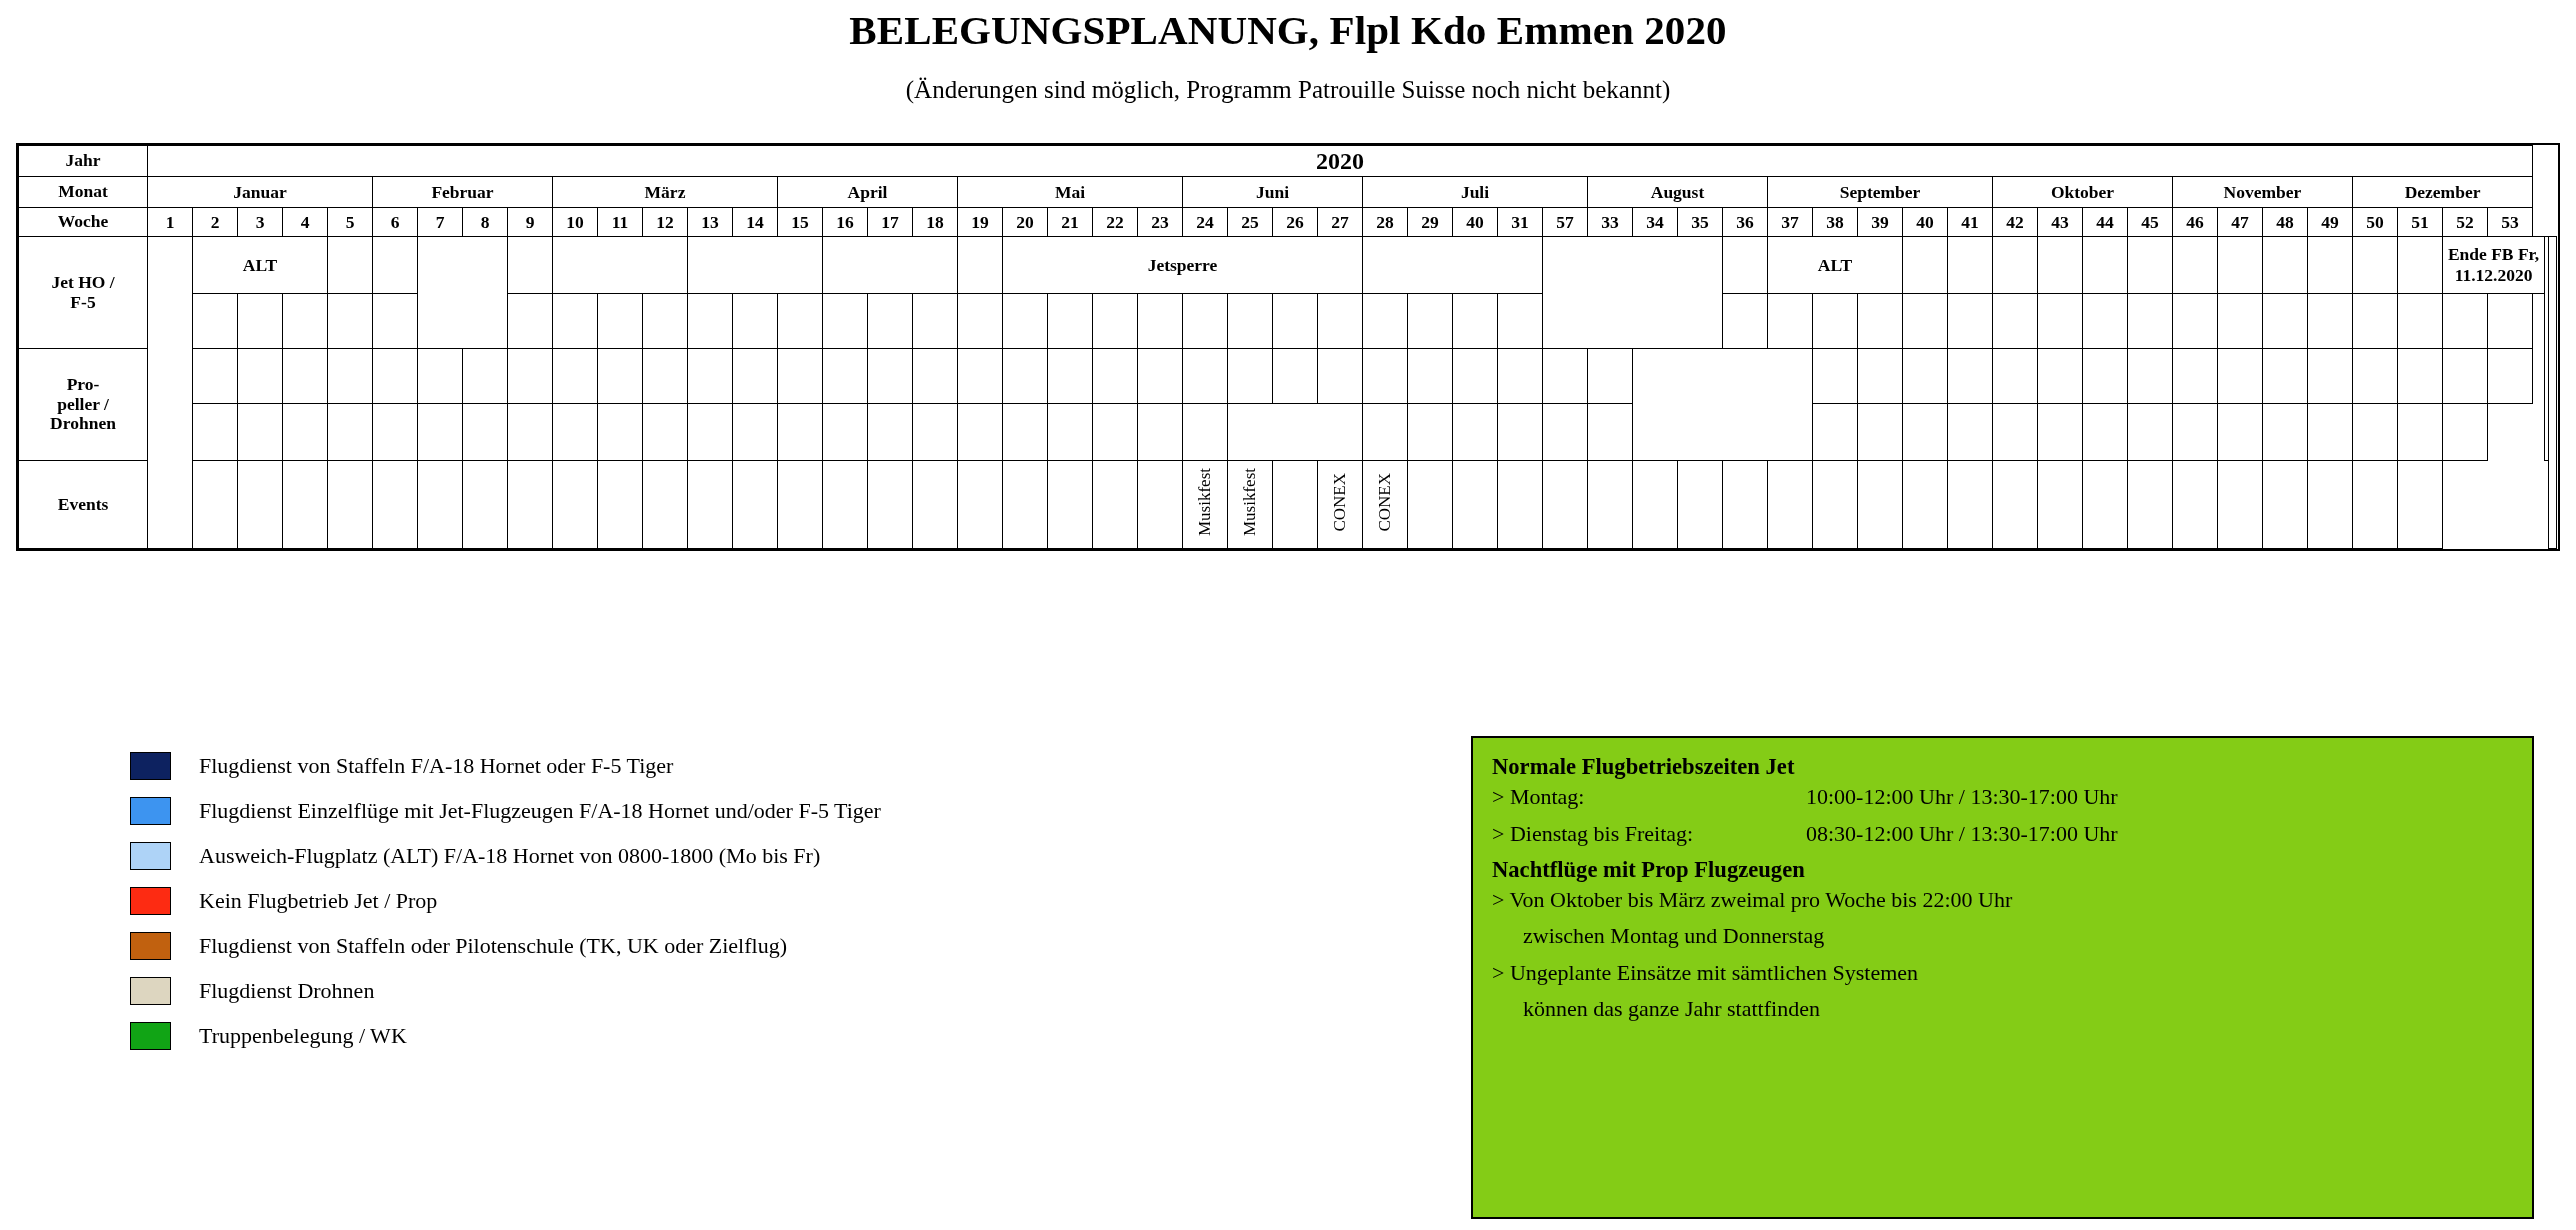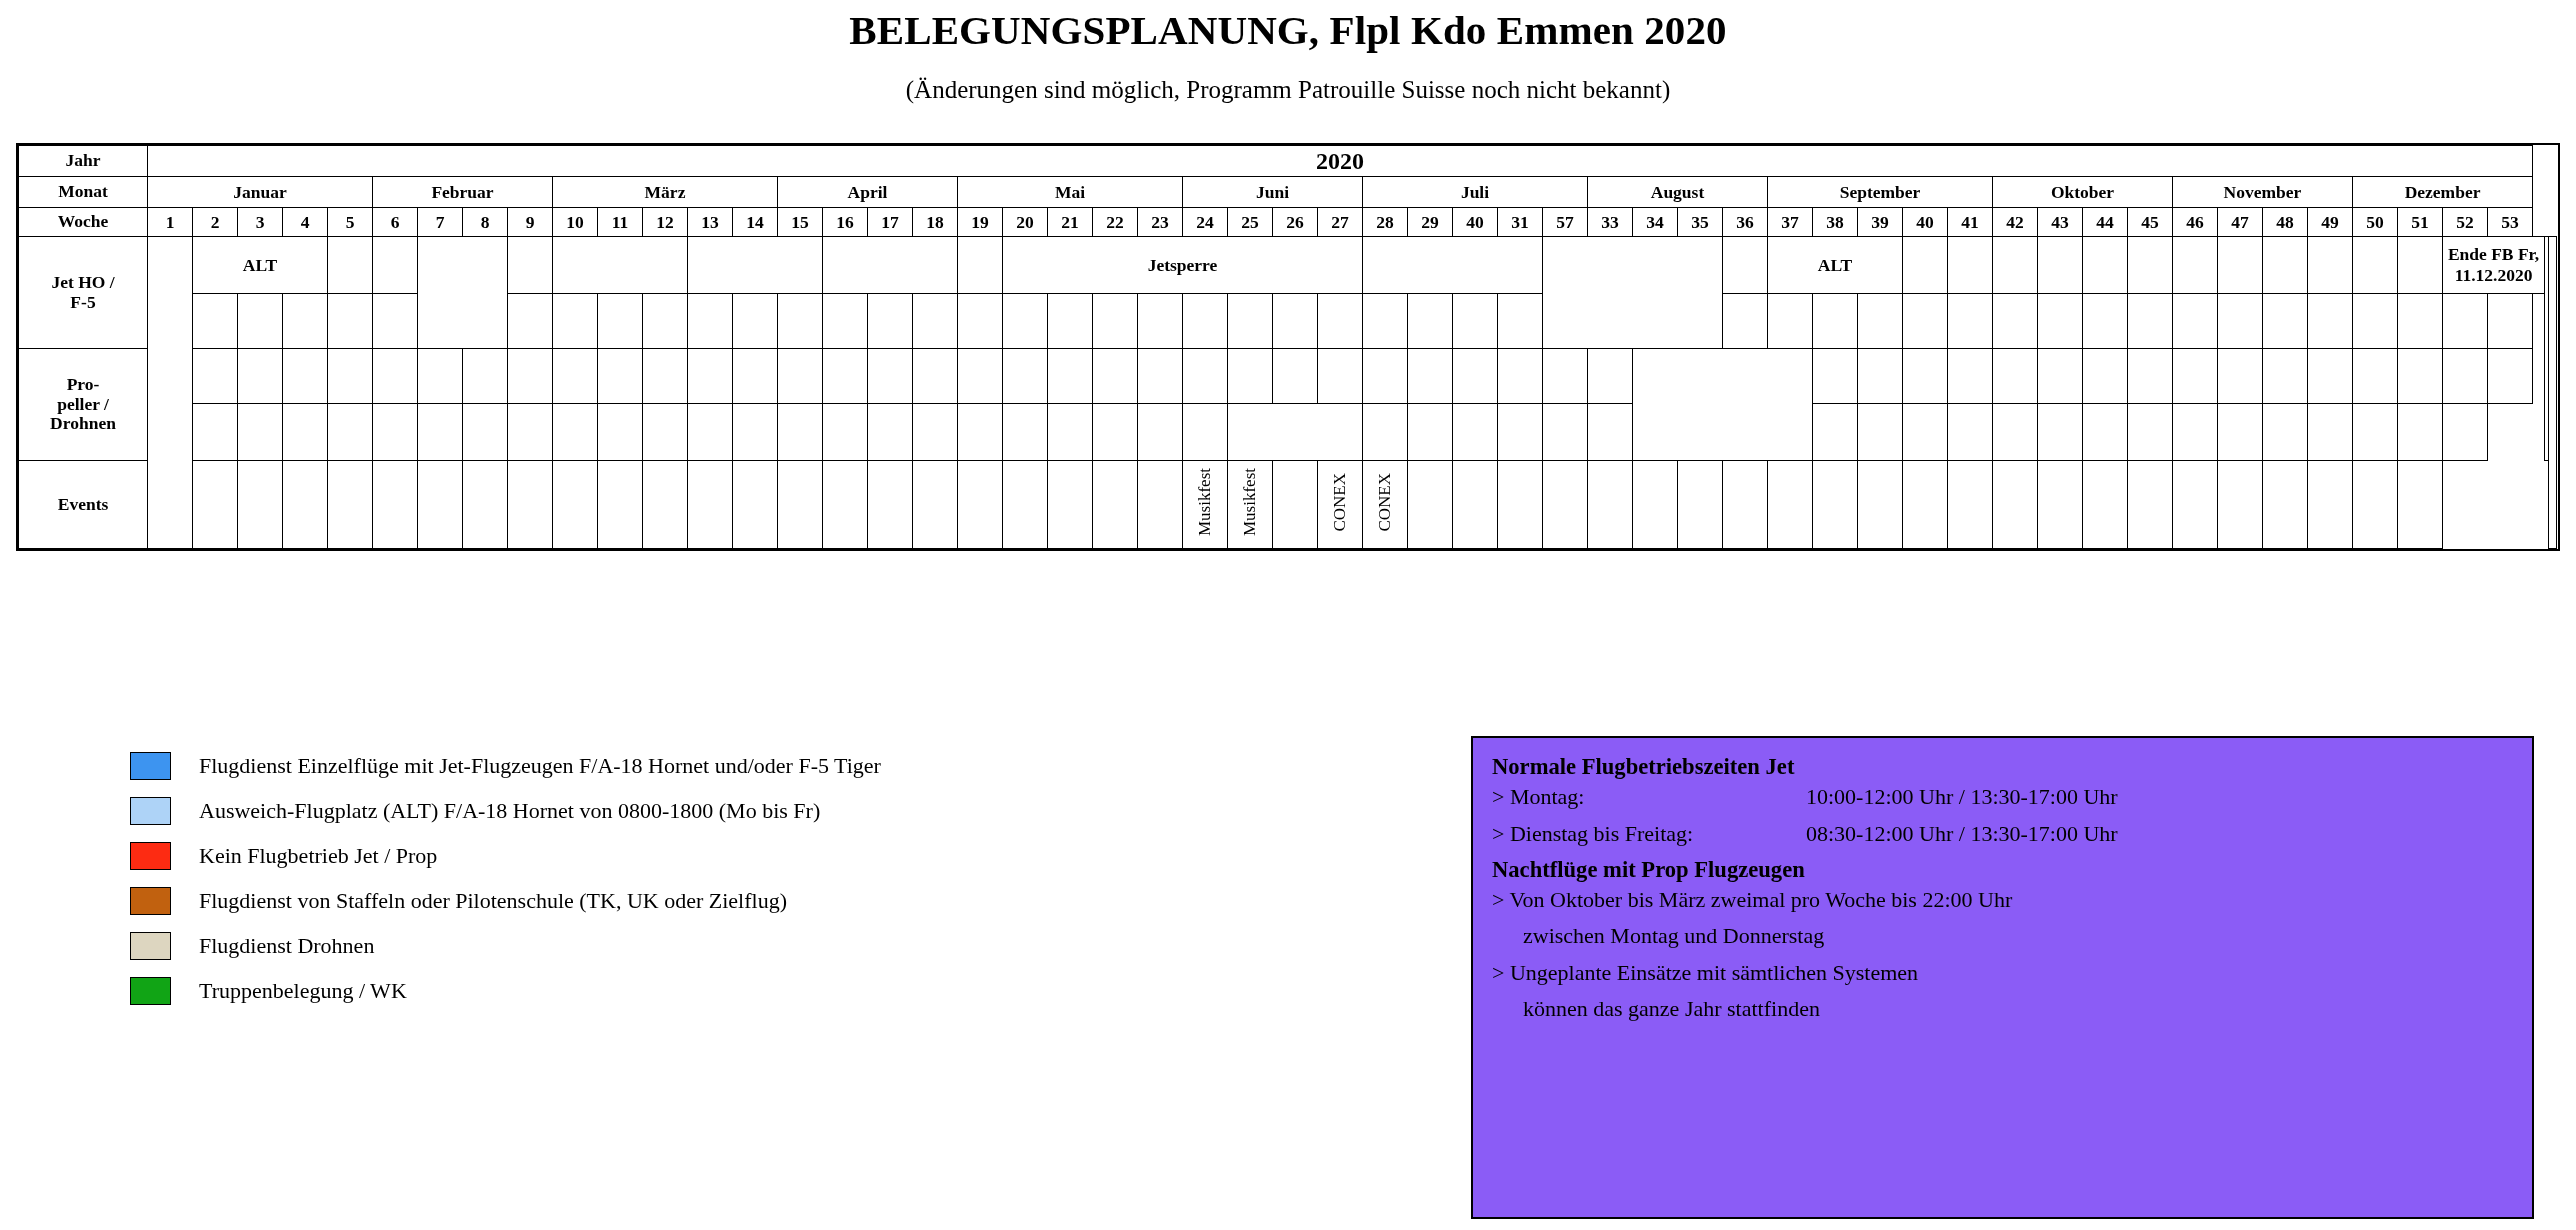--- a/index.html
+++ b/index.html
@@ -96,21 +96,21 @@
   .legend{position:absolute;left:130px;top:743px;}
   .legend-row{display:flex;align-items:center;height:45px;}
   .swatch{width:41px;height:28px;border:0.7px solid #000;box-sizing:border-box;}
   .legend-text{font-size:22px;margin-left:28px;white-space:nowrap;}
 
   
   .infobox{
     position:absolute;left:1471px;top:736px;
     width:1063px;height:483px;
     border:2.2px solid #000;box-sizing:border-box;
-    background:#8b5cf6;
+    background:#84cc16;
     padding:10.2px 19px 0 19px;
   }
   .info-h{font-size:22.6px;font-weight:bold;margin:5.8px 0 4.4px 0;}
   .info-line{font-size:22px;margin:0 0 10.2px 0;display:flex;}
   .info-line .k{display:inline-block;min-width:314px;}
   .info-cont{font-size:22px;margin:0 0 10.2px 31px;}
 </style>
 </head>
 <body>
 
@@ -444,20 +444,24 @@
           <td class="c-white"></td>
           <td class="c-white"></td>
           <td class="c-white"></td>
         </tr>
       </tbody>
     </table>
   </div>
 
   <div class="legend">
     <div class="legend-row">
+      <div class="swatch" style="background:#0d2260"></div>
+      <div class="legend-text">Flugdienst von Staffeln F/A-18 Hornet oder F-5 Tiger</div>
+    </div>
+    <div class="legend-row">
       <div class="swatch" style="background:#3d94f0"></div>
       <div class="legend-text">Flugdienst Einzelflüge mit Jet-Flugzeugen F/A-18 Hornet und/oder F-5 Tiger</div>
     </div>
     <div class="legend-row">
       <div class="swatch" style="background:#aed3f7"></div>
       <div class="legend-text">Ausweich-Flugplatz (ALT) F/A-18 Hornet von 0800-1800 (Mo bis Fr)</div>
     </div>
     <div class="legend-row">
       <div class="swatch" style="background:#fd2b12"></div>
       <div class="legend-text">Kein Flugbetrieb Jet / Prop</div>

